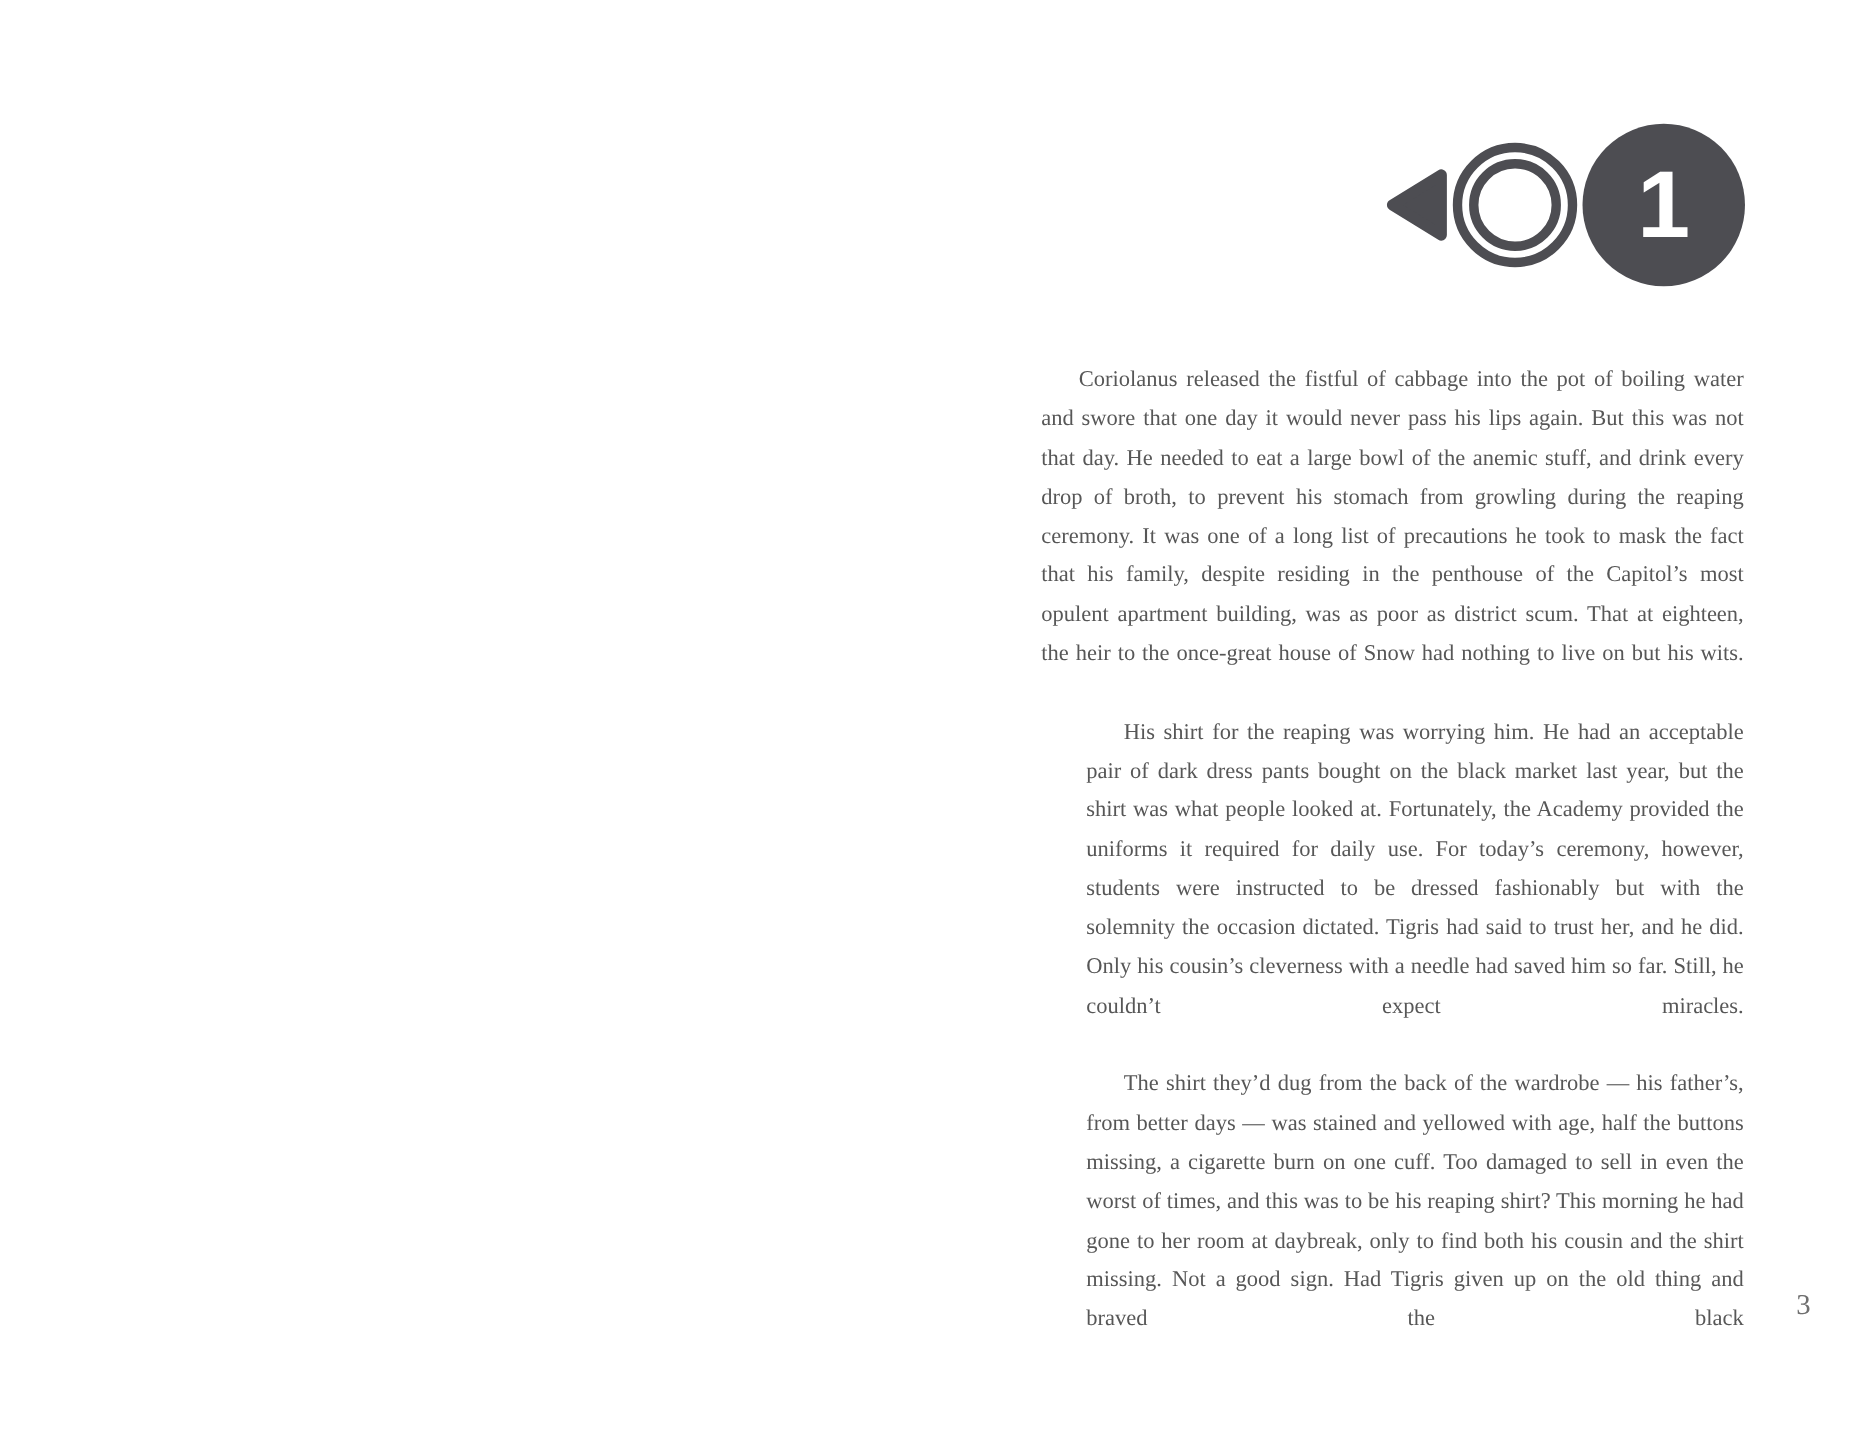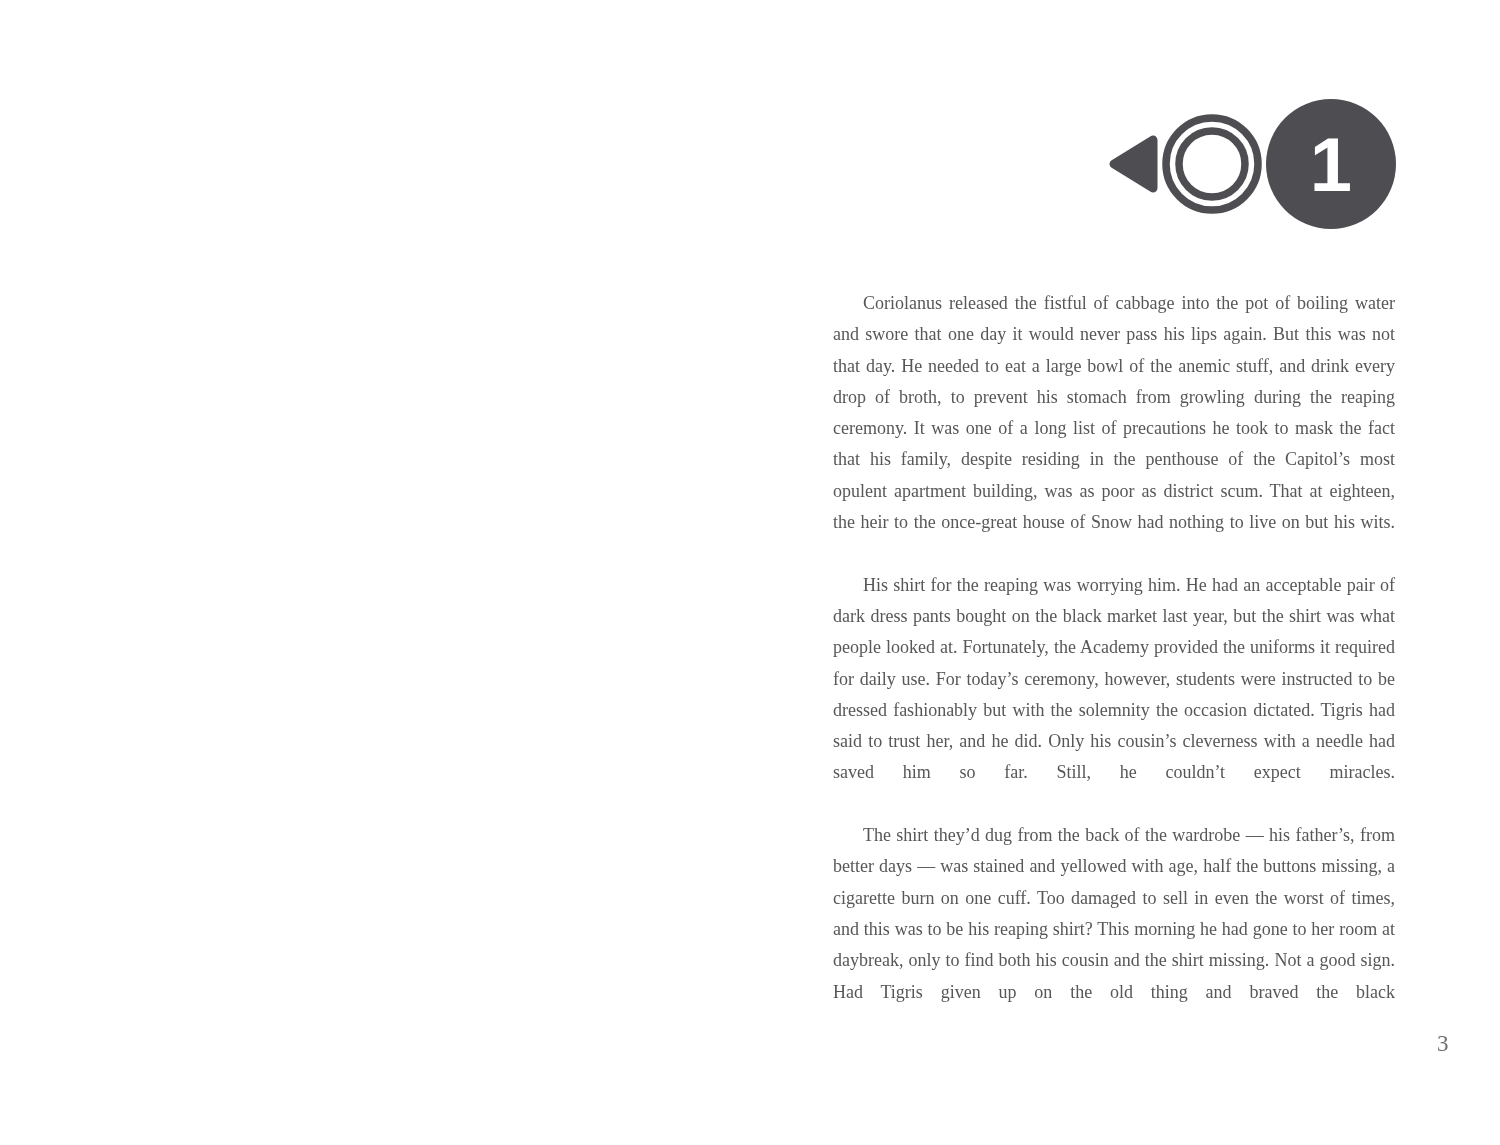--- a/index.html
+++ b/index.html
@@ -56,20 +56,21 @@
     line-height: 31.3px;
     color: #575757;
     text-indent: 30px;
     hyphens: none;
     -webkit-hyphens: none;
     word-spacing: 0.1px;
   }
 
   .body-paragraph + .body-paragraph {
     margin-top: 0;
+    margin-left: 36px;
   }
 
   
   .body-paragraph::after {
     content: "";
     display: inline-block;
     width: 100%;
   }
 
   

